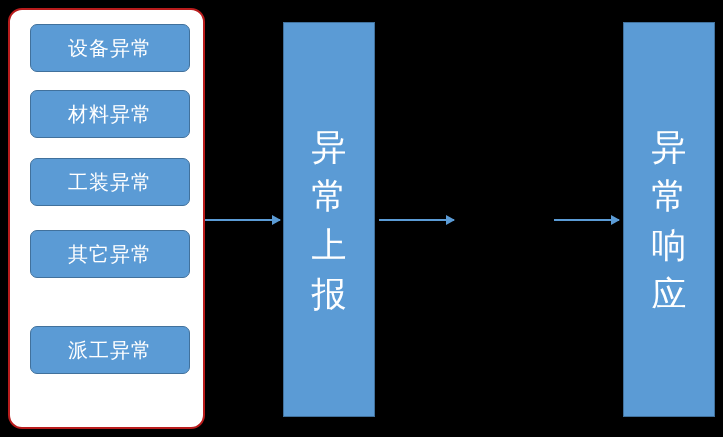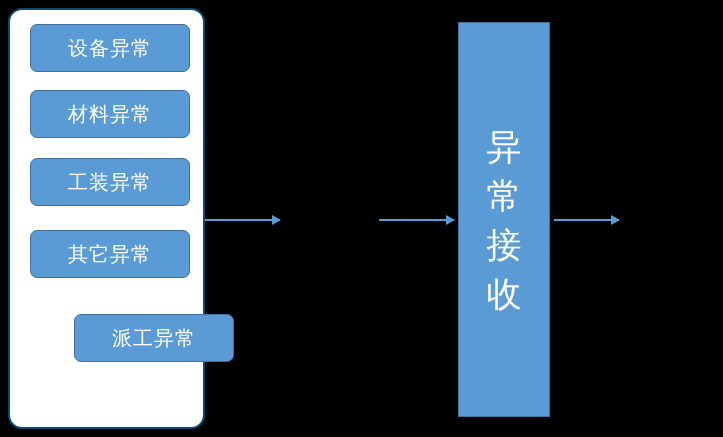--- a/index.html
+++ b/index.html
@@ -23,21 +23,21 @@
   }
 
   
   .group-panel {
     position: absolute;
     left: 8px;
     top: 8px;
     width: 197px;
     height: 421px;
     background: #ffffff;
-    border: 2px solid #0c4a6e;
+    border: 2px solid #b91c1c;
     border-radius: 14px;
     box-sizing: border-box;
   }
 
   
   .item-box {
     position: absolute;
     left: 20px;
     width: 160px;
     height: 48px;
@@ -107,30 +107,33 @@
     </div>
     <div class="item-box" style="top:148px;">
       <span>工装异常</span>
     </div>
     <div class="item-box" style="top:80px;">
       <span>材料异常</span>
     </div>
     <div class="item-box" style="top:220px;">
       <span>其它异常</span>
     </div>
-    <div class="item-box" style="top:304px;margin-left:44px;">
+    <div class="item-box" style="top:316px;">
       <span>派工异常</span>
     </div>
   </div>
 
   <div class="arrow" style="left:205px; top:219px; width:75px;"></div>
 
+  <div class="stage-box" style="left:283px;">
+    <span class="stage-label">异常上报</span>
+  </div>
 
   <div class="arrow" style="left:379px; top:219px; width:75px;"></div>
 
-  <div class="stage-box" style="left:458px;">
-    <span class="stage-label">异常接收</span>
-  </div>
 
   <div class="arrow" style="left:554px; top:219px; width:65px;"></div>
 
+  <div class="stage-box" style="left:623px;">
+    <span class="stage-label">异常响应</span>
+  </div>
 
 </div>
 
 </body></html>

